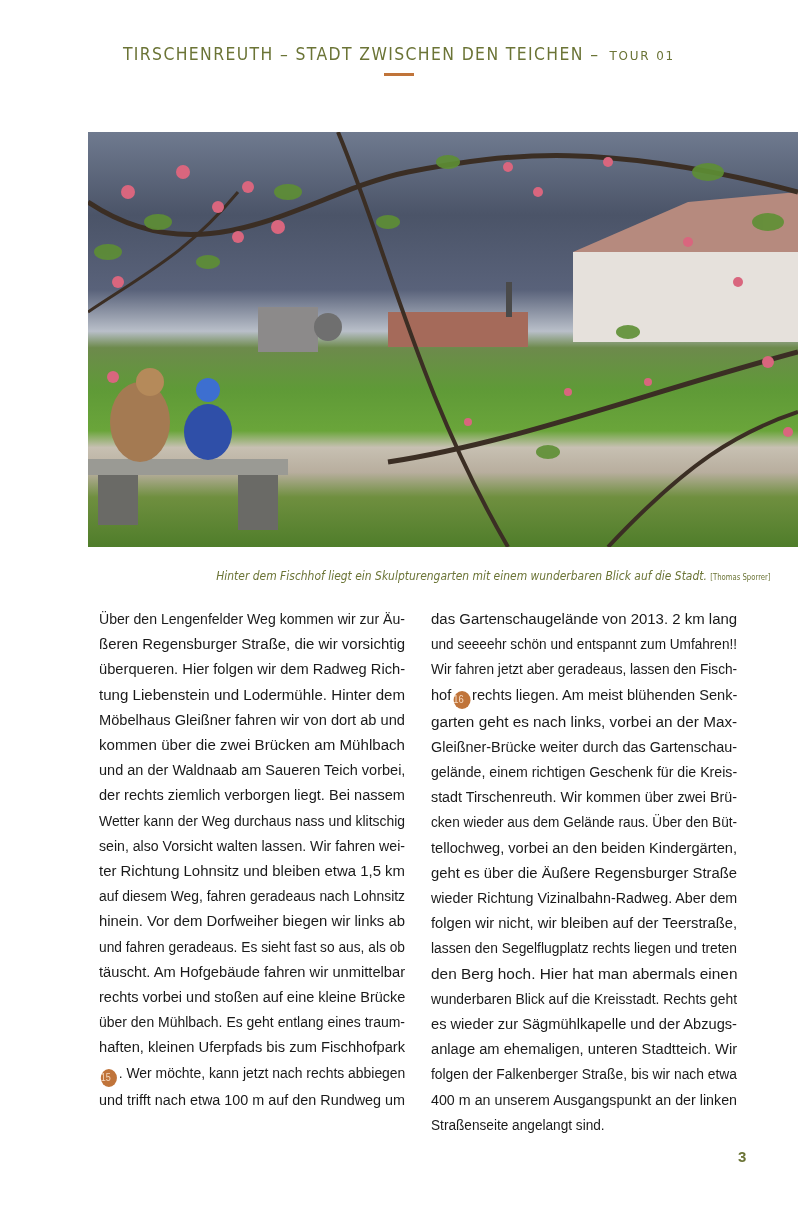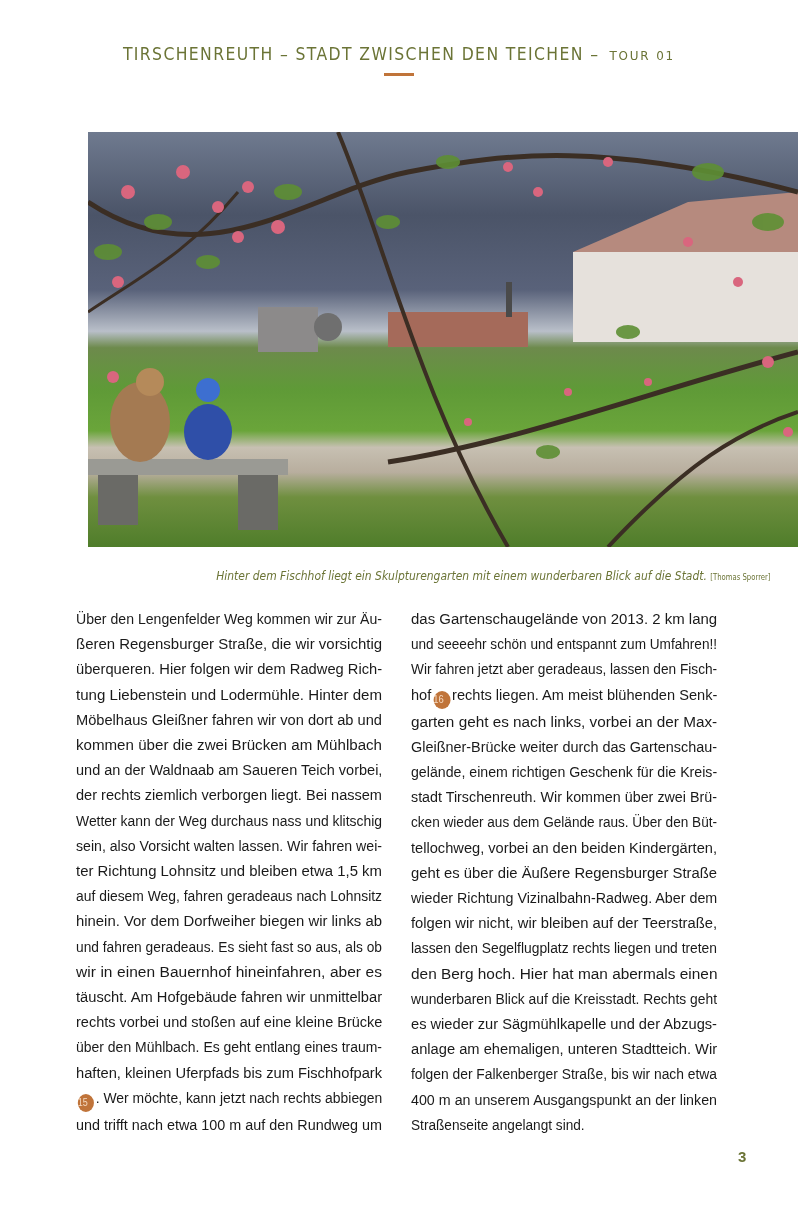--- a/index.html
+++ b/index.html
@@ -24,22 +24,22 @@
     .caption {
       position: absolute; top: 568px; right: 27px; color: #6b7436; font-style: italic;
       font-size: 12.5px; font-family: "DejaVu Sans", sans-serif; transform: scaleX(0.86); transform-origin: right center;
       white-space: nowrap;
     }
     .caption .credit { font-size: 8px; font-style: normal; }
     .col {
       position: absolute; top: 606px; width: 306px; font-size: 15.5px; line-height: 25.2px;
       text-align: justify; font-family: "Liberation Sans", sans-serif; color: #1a1a1a;
     }
-    .col-left { left: 76px; }
-    .col-right { left: 411px; }
+    .col-left { left: 99px; }
+    .col-right { left: 431px; }
     .line { display: block; white-space: nowrap; text-align-last: justify; text-align: justify; transform-origin: left center; }
     .line.last { text-align-last: left; }
     .marker {
       display: inline-block; width: 18px; height: 18px; border-radius: 50%; background: #c0743a; color: #f4d9c0;
       font-size: 10px; line-height: 18px; text-align: center; vertical-align: -3px; margin: 0 2px;
     }
     .pagenum {
       position: absolute; top: 1148px; left: 738px; color: #6b7436; font-size: 15px; font-weight: bold;
       font-family: "Liberation Sans", sans-serif;
     }
@@ -125,21 +125,20 @@
   <span class="line" style="display: block; transform: scaleX(0.944444); width: 324px;">Möbelhaus Gleißner fahren wir von dort ab und</span>
   <span class="line" style="display: block; transform: scaleX(0.974522); width: 314px;">kommen über die zwei Brücken am Mühlbach</span>
   <span class="line" style="display: block; transform: scaleX(0.93578); width: 327px;">und an der Waldnaab am Saueren Teich vorbei,</span>
   <span class="line" style="display: block; transform: scaleX(0.93865); width: 326px;">der rechts ziemlich verborgen liegt. Bei nassem</span>
   <span class="line" style="display: block; transform: scaleX(0.897361); width: 341px;">Wetter kann der Weg durchaus nass und klitschig</span>
   <span class="line" style="display: block; transform: scaleX(0.910714); width: 336px;">sein, also Vorsicht walten lassen. Wir fahren wei-</span>
   <span class="line" style="display: block; transform: scaleX(0.962264); width: 318px;">ter Richtung Lohnsitz und bleiben etwa 1,5 km</span>
   <span class="line" style="display: block; transform: scaleX(0.894737); width: 342px;">auf diesem Weg, fahren geradeaus nach Lohnsitz</span>
   <span class="line" style="display: block; transform: scaleX(0.959248); width: 319px;">hinein. Vor dem Dorfweiher biegen wir links ab</span>
   <span class="line" style="display: block; transform: scaleX(0.886957); width: 345px;">und fahren geradeaus. Es sieht fast so aus, als ob</span>
-  <span class="line" style="display: block;">wir in einen Bauernhof hineinfahren, aber es</span>
   <span class="line" style="display: block; transform: scaleX(0.947368); width: 323px;">täuscht. Am Hofgebäude fahren wir unmittelbar</span>
   <span class="line" style="display: block; transform: scaleX(0.93578); width: 327px;">rechts vorbei und stoßen auf eine kleine Brücke</span>
   <span class="line" style="display: block; transform: scaleX(0.9); width: 340px;">über den Mühlbach. Es geht entlang eines traum-</span>
   <span class="line" style="display: block; transform: scaleX(0.947368); width: 323px;">haften, kleinen Uferpfads bis zum Fischhofpark</span>
   <span class="line" style="display: block; transform: scaleX(0.897361); width: 341px;"><span class="marker">15</span><span>. Wer möchte, kann jetzt nach rechts abbiegen</span></span>
   <span class="line" style="display: block; transform: scaleX(0.927273); width: 330px;">und trifft nach etwa 100 m auf den Rundweg um</span>
 </div>
 
 <div class="col col-right">
   <span class="line" style="display: block; transform: scaleX(0.9653); width: 317px;">das Gartenschaugelände von 2013. 2 km lang</span>

